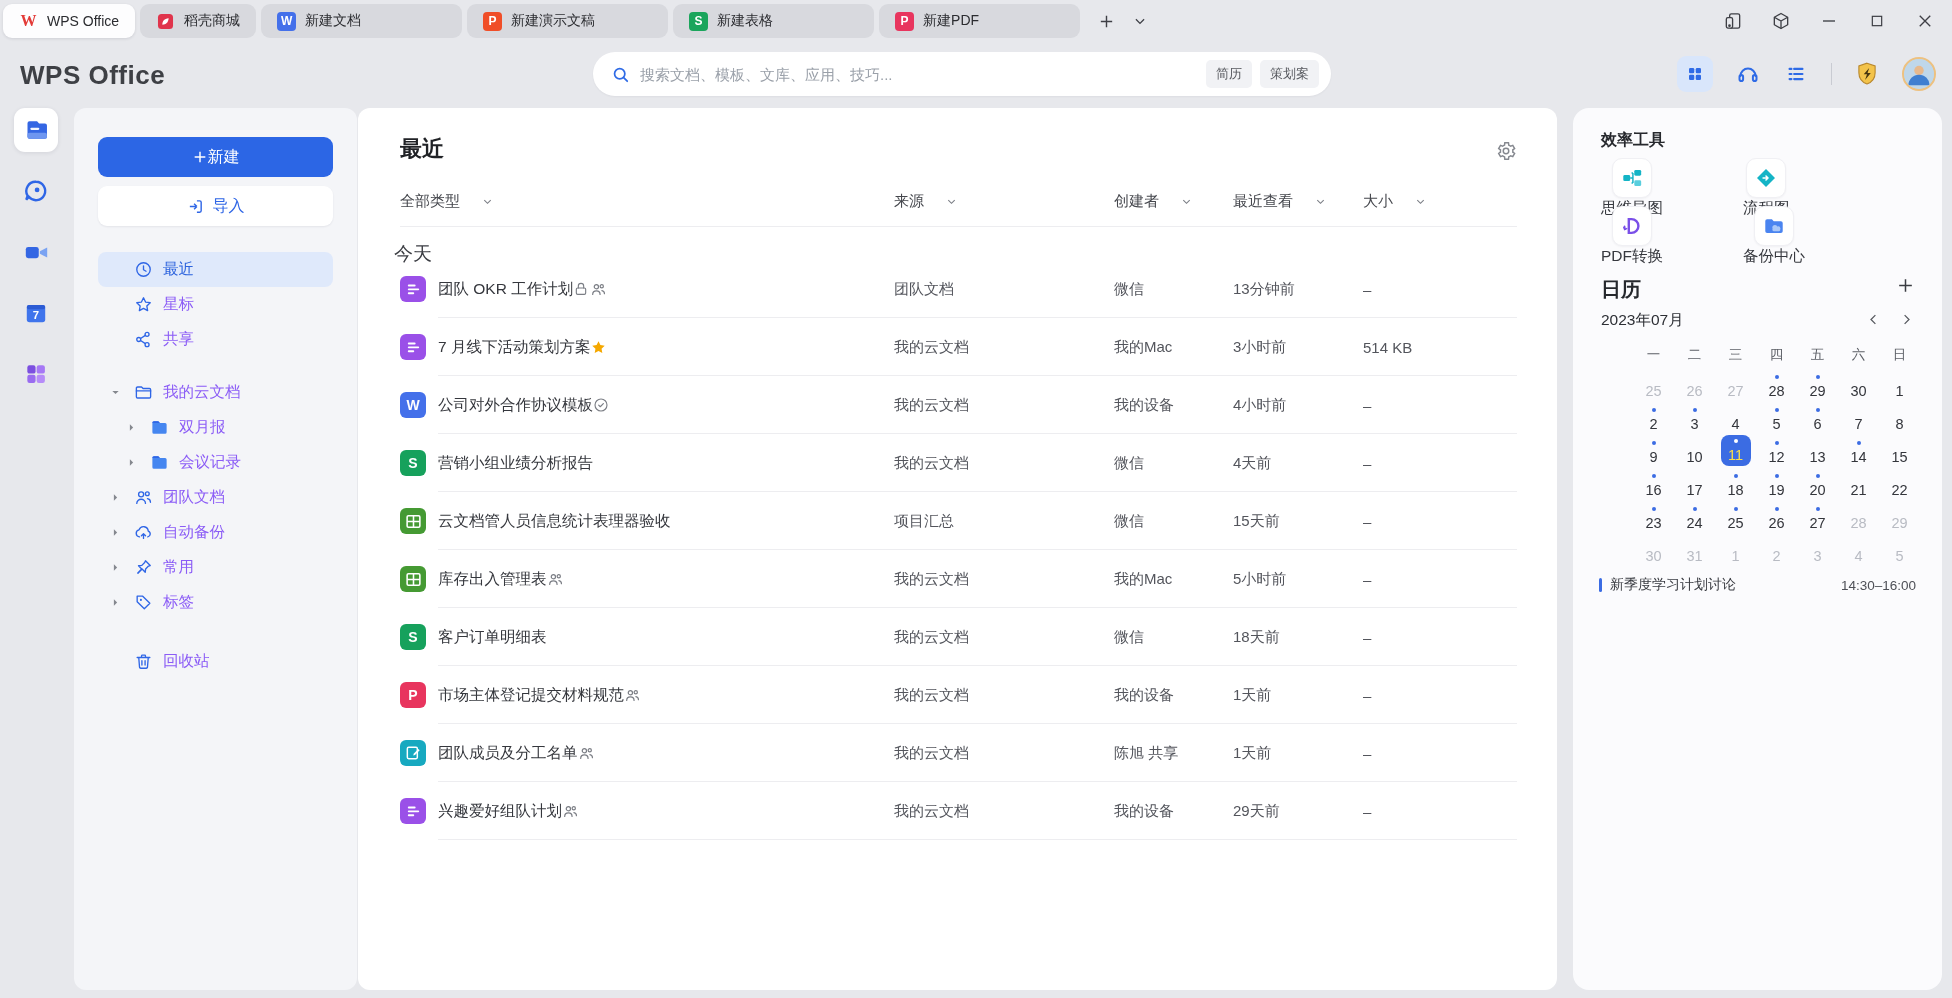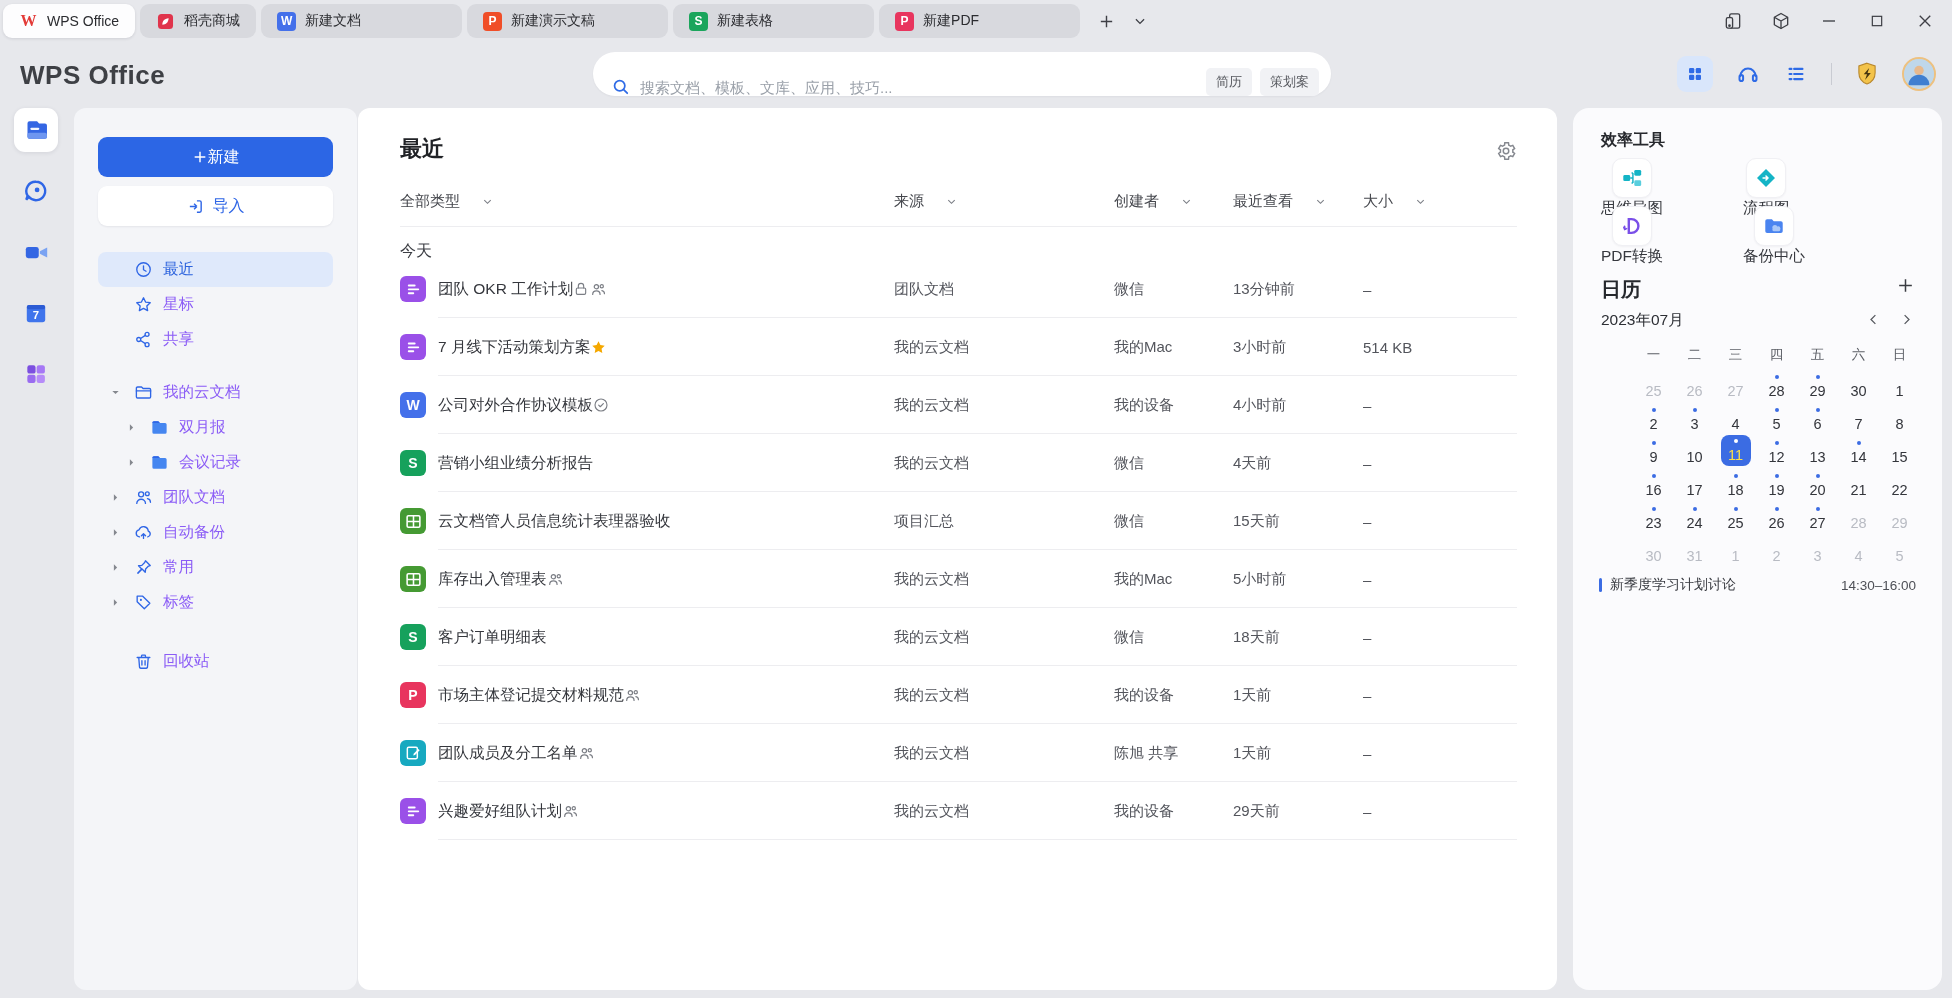--- a/index.html
+++ b/index.html
@@ -18,21 +18,21 @@
   .tab.active { background:#fdfdfe; box-shadow:0 1px 3px rgba(40,40,60,.12); }
   .tabicon { width:19px; height:19px; display:inline-flex; align-items:center; justify-content:center;
              border-radius:4px; color:#fff; font-size:12px; font-weight:bold; flex:0 0 auto; }
   .tab-plus, .tab-chevron { width:26px; height:26px; display:flex; align-items:center; justify-content:center; color:#3e3f45; margin-left:8px; }
   .wincontrols { position:absolute; top:0; right:0; height:42px; display:flex; align-items:center; gap:22px; padding-right:14px; color:#3e3f45; }
   .winbtn { width:26px; height:26px; display:flex; align-items:center; justify-content:center; }
   
   .header { position:absolute; top:42px; left:0; right:0; height:66px; }
   .logo { position:absolute; left:20px; top:18px; font-size:26px; font-weight:bold; letter-spacing:.5px; color:#3e4045; }
   .searchbar { position:absolute; left:593px; top:10px; width:738px; height:44px; background:#fff; border-radius:22px;
-               display:flex; align-items:flex-end; padding:0 12px 0 18px; box-shadow:0 1px 2px rgba(40,40,60,.05); }
+               display:flex; align-items:center; padding:0 12px 0 18px; box-shadow:0 1px 2px rgba(40,40,60,.05); }
   .searchbar input { flex:1; border:none; outline:none; font-size:15px; color:#3c3e44; background:transparent; margin-left:10px; font-family:inherit; }
   .searchbar input::placeholder { color:#9aa0a9; }
   .search-tag { background:#f1f2f5; color:#56585e; font-size:13px; border-radius:5px; padding:5px 10px; margin-left:8px; cursor:pointer; white-space:nowrap; }
   .header-icons { position:absolute; right:0; top:10px; height:44px; display:flex; align-items:center; gap:22px; padding-right:16px; }
   .hicon { width:26px; height:26px; display:flex; align-items:center; justify-content:center; color:#2f6be6; }
   .hicon.grid-bg { width:36px; height:36px; background:#d9e6fb; border-radius:9px; }
   .hdivider { width:1px; height:22px; background:#c9cbd2; }
   .avatar { width:34px; height:34px; border-radius:50%; border:2px solid #edc180; overflow:hidden; background:#bfd7ea; }
   
   .rail { position:absolute; left:0; top:108px; width:72px; bottom:0; display:flex; flex-direction:column; align-items:center; }
@@ -57,21 +57,21 @@
   .nav-item .nicon { width:20px; height:20px; margin-right:9px; color:#2f66e6; display:inline-flex; flex:0 0 auto; }
   .nav-gap { height:18px; }
   .nav-gap-lg { height:24px; }
   
   .main-title { position:absolute; left:42px; top:26px; font-size:22px; font-weight:bold; color:#202226; }
   .gear { position:absolute; right:40px; top:32px; width:22px; height:22px; color:#85888f; cursor:pointer; }
   .filters { position:absolute; top:84px; left:0; right:0; height:20px; font-size:15px; color:#45474d; }
   .filter { position:absolute; display:flex; align-items:center; gap:22px; cursor:pointer; white-space:nowrap; }
   .filter .chev { color:#7b7e85; display:flex; }
   .filter-divider { position:absolute; left:42px; right:40px; top:118px; height:1px; background:#ededf0; }
-  .group-label { position:absolute; left:42px; top:133px; font-size:16px; color:#3b3d43;text-align:right; }
+  .group-label { position:absolute; left:36px; top:133px; font-size:19px; color:#3b3d43;text-align:right; }
   .rows { position:absolute; left:0; right:0; top:152px; }
   .frow { position:relative; height:58px; cursor:pointer; }
   .frow .divider { position:absolute; left:80px; right:40px; bottom:0; height:1px; background:#ededf0; }
   .fileicon { position:absolute; left:42px; top:16px; width:26px; height:26px; border-radius:6px; color:#fff;
               display:flex; align-items:center; justify-content:center; font-size:14px; font-weight:bold; }
   .ftitle { position:absolute; left:80px; top:0; height:58px; display:flex; align-items:center; font-size:15.5px; color:#35373d; }
   .fbadge { width:17px; height:17px; color:#7b7e85; display:inline-flex; }
   .fmeta { position:absolute; top:0; height:58px; display:flex; align-items:center; font-size:15px; color:#53555c; }
   .m-source { left:536px; } .m-creator { left:756px; } .m-viewed { left:875px; } .m-size { left:1005px; }
   

